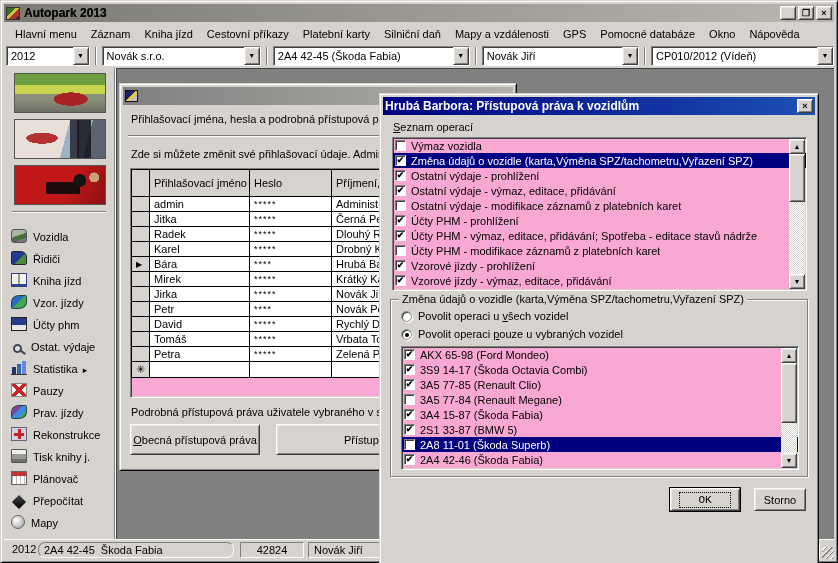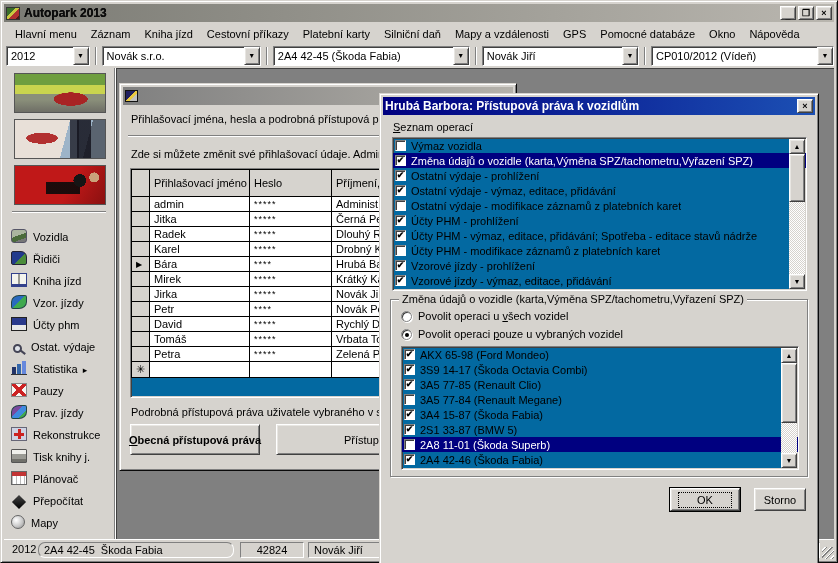--- a/index.html
+++ b/index.html
@@ -4,21 +4,21 @@
 <style>
   * { margin:0; padding:0; box-sizing:border-box; }
   html,body { width:838px; height:563px; }
   body { font-family:"Liberation Sans", sans-serif; font-size:11px; color:#000; background:#404040; overflow:hidden; }
 
   
   .raised { background:#d6d3ce;
     border-top:1px solid #fff; border-left:1px solid #fff;
     border-right:1px solid #404040; border-bottom:1px solid #404040;
     box-shadow: inset 1px 1px 0 #e8e6e2, inset -1px -1px 0 #808080; }
-  .sunken-white { background:#0369a1;
+  .sunken-white { background:#f9a8d4;
     border-top:1px solid #808080; border-left:1px solid #808080;
     border-right:1px solid #fff; border-bottom:1px solid #fff;
     box-shadow: inset 1px 1px 0 #404040, inset -1px -1px 0 #d6d3ce; }
   .etched-h { height:2px; border-top:1px solid #808080; border-bottom:1px solid #fff; }
 
   
   .window { position:relative; width:838px; height:563px; background:#d6d3ce;
     border-top:1px solid #d6d3ce; border-left:1px solid #d6d3ce;
     border-right:1px solid #0a0a0a; border-bottom:1px solid #0a0a0a;
     box-shadow: inset 1px 1px 0 #fff, inset -1px -1px 0 #808080; }
@@ -117,21 +117,21 @@
   table.users th, table.users td { border:1px solid #000; padding:1px 4px; text-align:left; font-weight:normal; overflow:hidden; white-space:nowrap; }
   table.users th { background:#d6d3ce; height:27px; vertical-align:middle; }
   table.users td { height:15px; }
   col.c-sel { width:18px; } col.c-login { width:100px; } col.c-pwd { width:82px; } col.c-name { width:180px; }
   td.sel, th.sel { background:#d6d3ce; text-align:center; padding:0; font-size:8px; }
   td.pwd { font-size:9px; letter-spacing:1px; }
   td.newrow-mark { font-size:11px; }
   .users-footer { position:absolute; left:11px; top:322px; right:2px; white-space:nowrap; overflow:hidden; }
   .users-btns { position:absolute; left:10px; top:340px; right:2px; height:31px; display:flex; gap:16px; }
   .bigbtn { height:31px; padding:0 10px; display:flex; align-items:center; justify-content:center; white-space:nowrap; }
-  .bigbtn.b1 { width:130px;font-weight:bold; } .bigbtn.b2 { width:238px; }
+  .bigbtn.b1 { width:130px; } .bigbtn.b2 { width:238px; }
 
   .rights-dialog { left:378px; top:92px; width:440px; height:514px; z-index:10; }
   .close-btn { margin-left:auto; }
   .ops-label { position:absolute; left:13px; top:27px; }
   .u { text-decoration:underline; }
   .listbox { position:absolute; overflow:hidden; }
   .ops-list { left:12px; top:43px; width:415px; height:154px; }
   .lb-row { height:15px; display:flex; align-items:center; padding:0 17px 0 2px; white-space:nowrap; }
   .lb-row.selected { background:#000080; color:#fff; }
   .lb-label { overflow:hidden; }
@@ -152,21 +152,21 @@
   .radio-row.r1 { top:10px; } .radio-row.r2 { top:28px; }
   .radio { width:11px; height:11px; border-radius:50%; background:#fff; margin-right:6px; flex:none;
     border:1px solid #808080; box-shadow: inset 1px 1px 0 #404040, 1px 1px 0 #fff; position:relative; }
   .radio.checked::after { content:""; position:absolute; left:3px; top:3px; width:4px; height:4px; border-radius:50%; background:#000; }
   .veh-list { left:10px; top:46px; width:398px; height:124px; position:absolute; overflow:hidden; }
 
   .dlg-btns { position:absolute; top:394px; left:0; right:12px; height:24px; display:flex; justify-content:flex-end; gap:14px; }
   .btn { background:#d6d3ce; display:flex; align-items:center; justify-content:center; }
   .btn-ok { width:70px; height:23px; box-shadow:0 0 0 1px #000, inset 1px 1px 0 #e8e6e2, inset -1px -1px 0 #808080; 
     border-top:1px solid #fff; border-left:1px solid #fff; border-right:1px solid #404040; border-bottom:1px solid #404040; }
-  .btn-ok .btn-inner { border:1px dotted #000; padding:1px 18px; }
+  .btn-ok .btn-inner { border:1px dotted #000; padding:1px 18px;font-family:Liberation Mono, monospace; }
   .btn-cancel { width:52px; height:23px; }
 
   
   .statusbar { position:absolute; left:3px; right:3px; bottom:3px; height:20px; background:#d6d3ce;
     display:flex; align-items:center; border-top:1px solid #fff; }
   .statusbar span { white-space:pre; }
   .sp { height:16px; padding:1px 5px 0 5px; overflow:hidden;
     border-top:1px solid #808080; border-left:1px solid #808080; border-right:1px solid #fff; border-bottom:1px solid #fff; }
   .sp0 { border:none; width:34px; padding-left:8px; }
   .sp1 { width:196px;border-radius:7px; } .sp2 { width:64px; margin-left:6px; text-align:center; }

